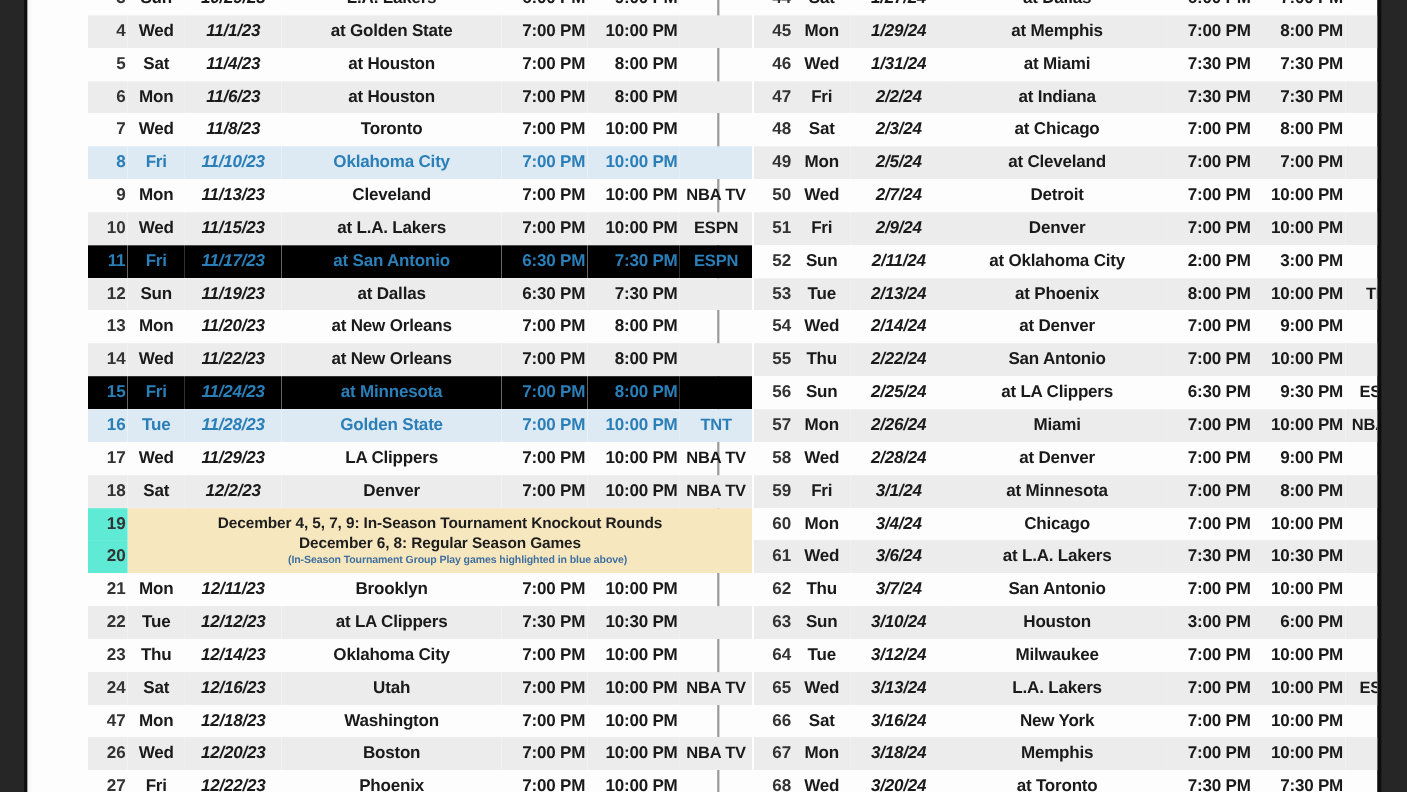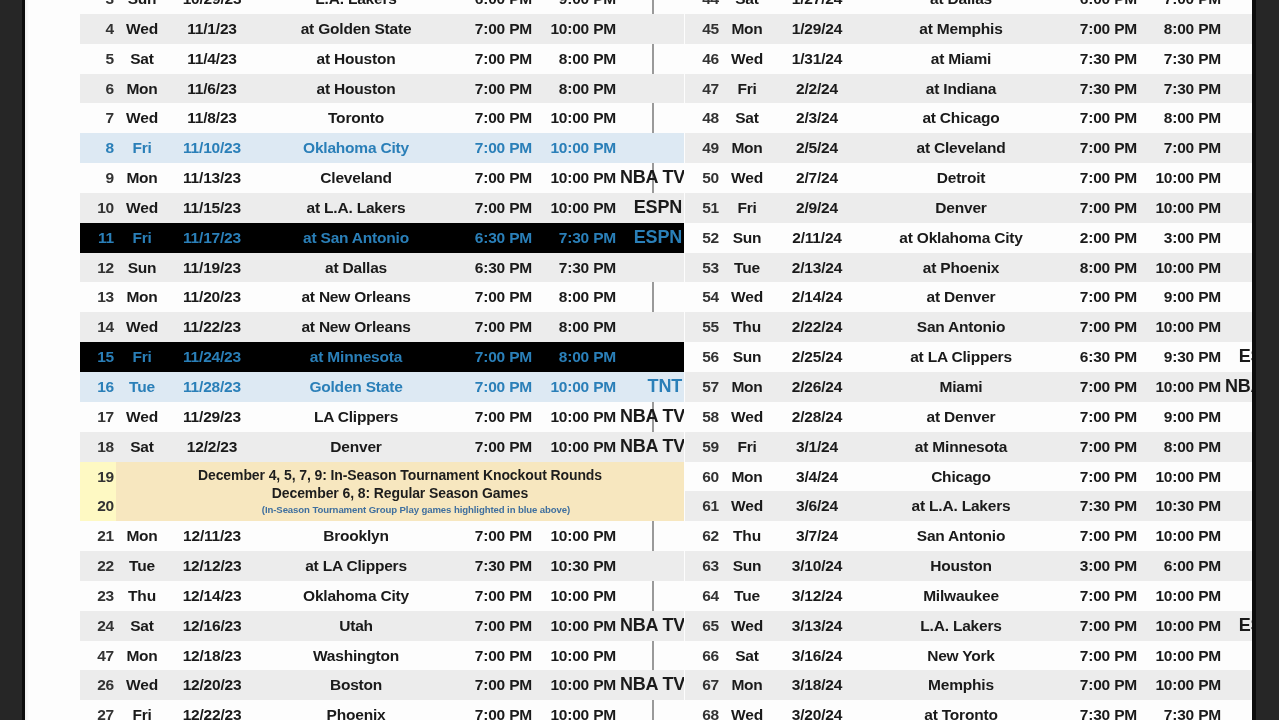--- a/index.html
+++ b/index.html
@@ -52,25 +52,25 @@
   table.sched td{
     padding:0 2px;
     white-space:nowrap;
     overflow:hidden;
     vertical-align:middle;
     line-height:29.85px;
     letter-spacing:-0.2px;
   }
   .c-num{width:32px;text-align:right;padding-right:6px;color:#333;}
   .c-day{width:48px;text-align:center;}
-  .c-date{width:84px;text-align:center;}
+  .c-date{width:84px;text-align:center;font-style:italic;}
   .c-opp{width:196px;text-align:center;}
   .c-t1{width:74px;text-align:right;}
   .c-t2{width:80px;text-align:right;}
-  .c-tv{width:62px;text-align:right;font-size:18px;margin-top:24px;}
+  .c-tv{width:62px;text-align:center;font-size:15px;margin-top:24px;}
 
   tr.alt td{background:#ececec;}
   tr.tourney td{color:#2a7fb8;}
   tr.tourney td{background:#000000;}
   tr.tourney.alt td{background:#dde9f3;}
   .note-cell{
     background:#f7e7bf;
     text-align:center;
     padding:0;
     vertical-align:middle;
@@ -81,21 +81,21 @@
     line-height:1.05;
   }
   .note-l1,.note-l2{
     font-size:14px;font-weight:bold;color:#1d1d1d;letter-spacing:-0.1px;
   }
   .note-l2{margin-top:3px;}
   .note-l3{
     font-size:9.6px;font-weight:bold;color:#3f6f9e;margin-top:4px;letter-spacing:-0.1px;padding-left:32px;
   }
   .note-num{
-    background:#fef9c3;
+    background:#5eead4;
     color:#333;text-align:right;padding-right:6px;
     font-size:15.5px;font-weight:bold;
   }
   .note-num-top{vertical-align:top;line-height:30px;}
   .note-num-bot{vertical-align:bottom;line-height:30px;}
 </style>
 </head>
 <body>
 
 <div class="viewport">

